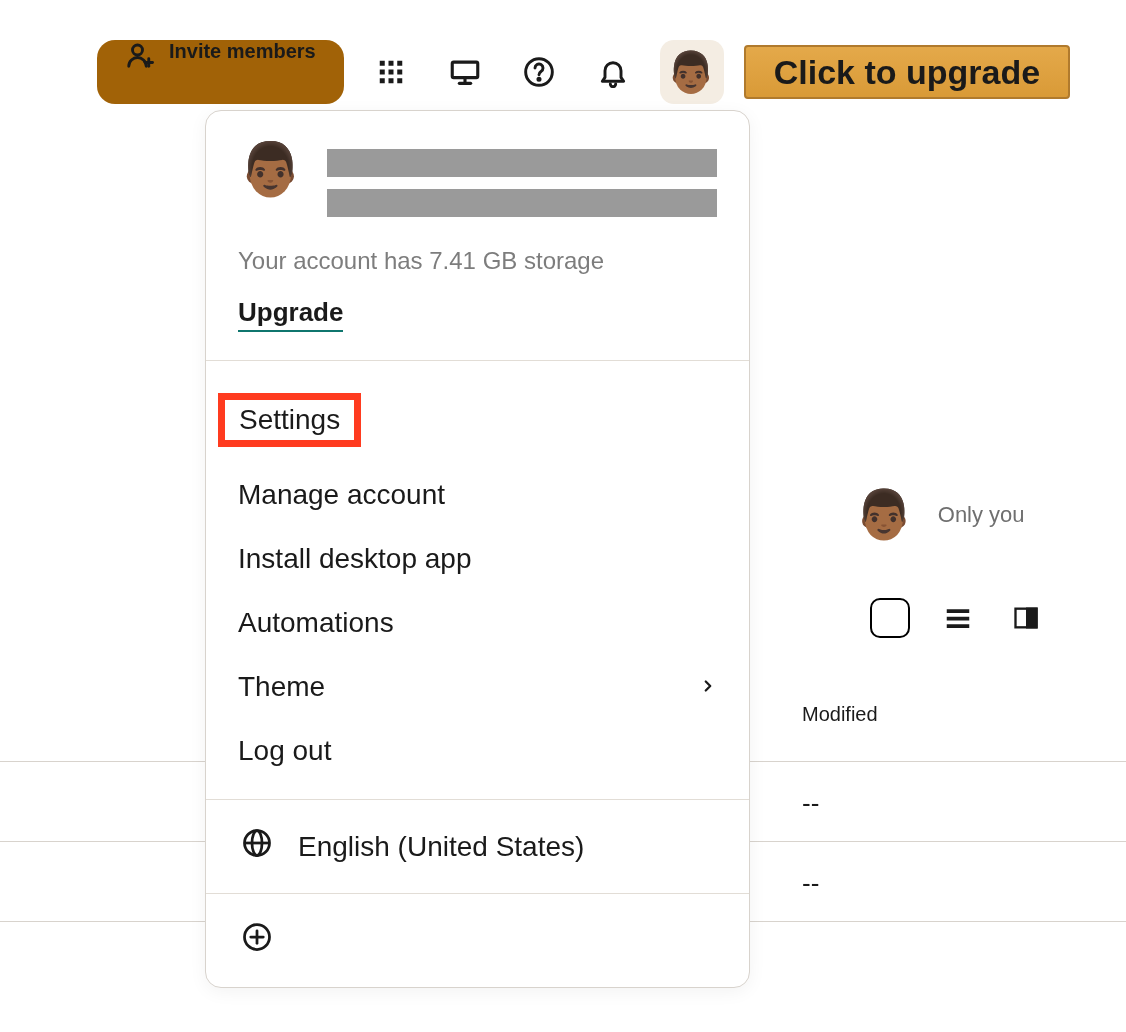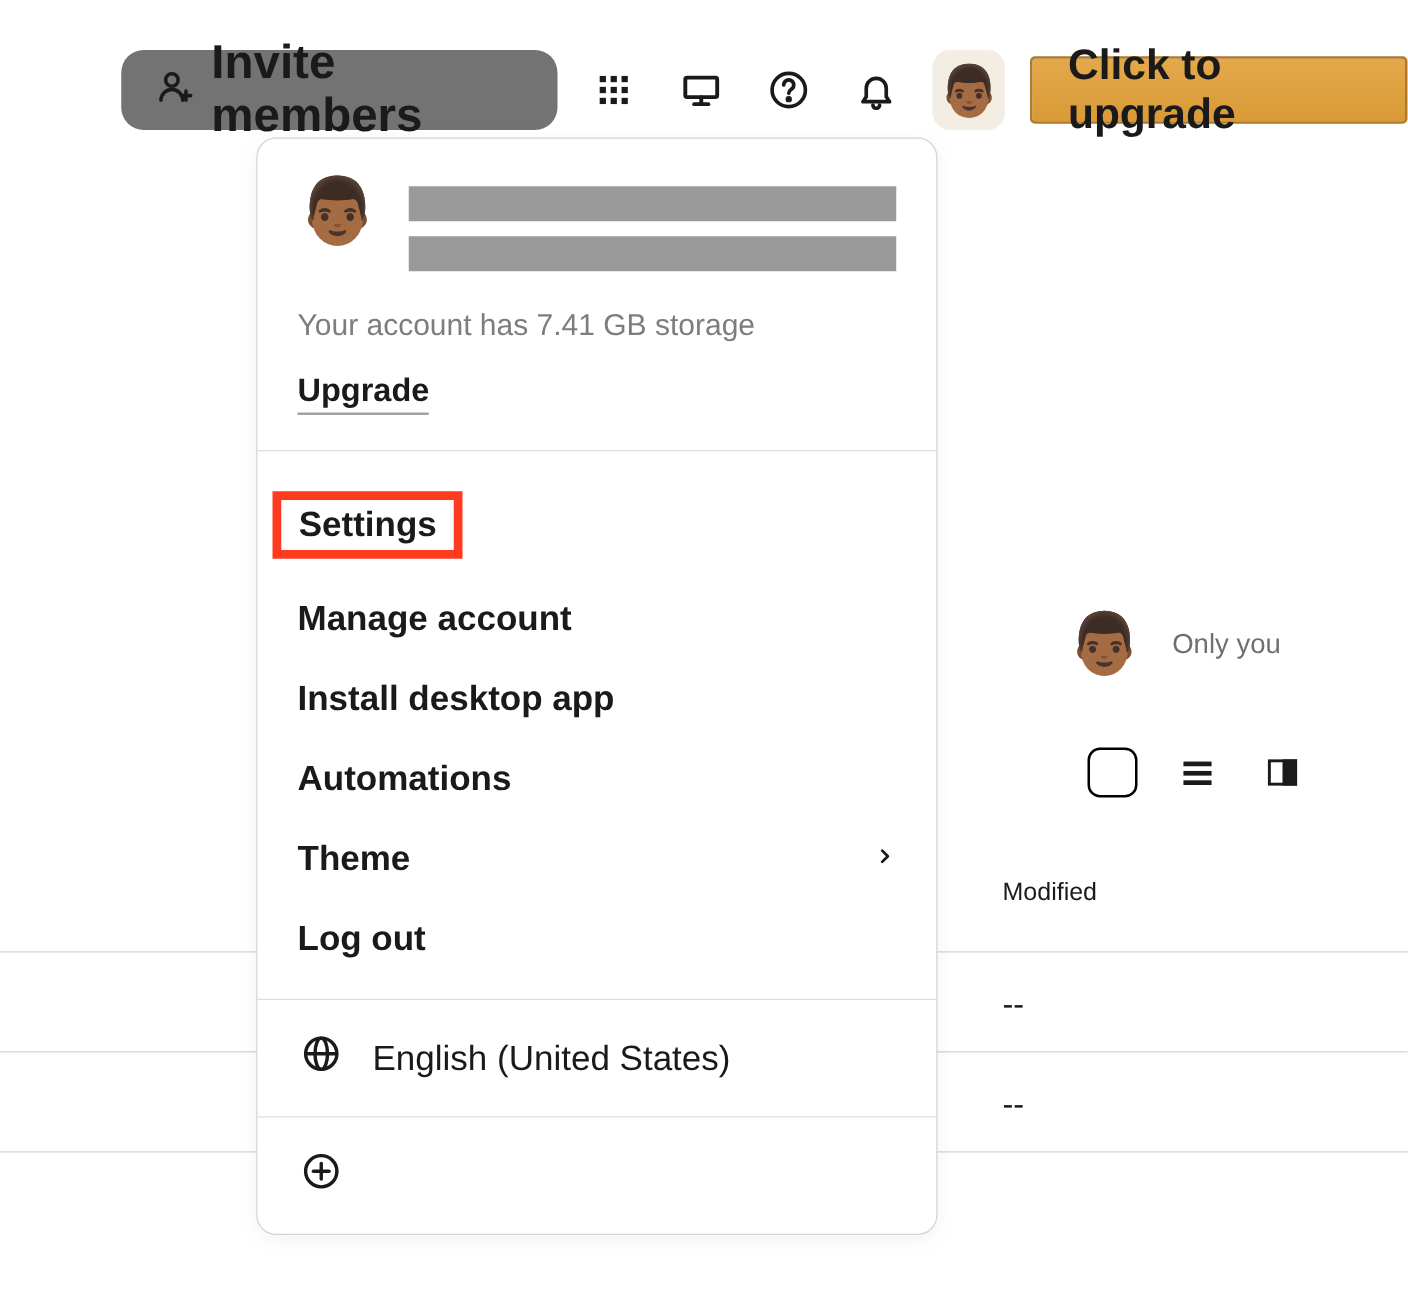--- a/index.html
+++ b/index.html
@@ -9,27 +9,26 @@
   .toolbar {
     position: absolute;
     left: 97px;
     top: 40px;
     display: flex;
     align-items: center;
     gap: 20px;
   }
   .invite-btn {
     display: flex;
-    align-items: center;
     gap: 14px;
     height: 64px;
     padding: 0 28px;
     border-radius: 18px;
-    background: #737373;
-    font-size: 38px;
+    background: #a16207;
+    font-size: 20px;
     font-weight: 600;
     cursor: pointer;
   }
   .toolbar-icon {
     width: 42px;
     height: 42px;
     display: flex;
     align-items: center;
     justify-content: center;
     cursor: pointer;
@@ -84,34 +83,34 @@
   .dd-storage {
     padding: 30px 32px 0 32px;
     font-size: 24px;
     color: #7d7d7d;
   }
   .dd-upgrade-link {
     display: inline-block;
     margin: 22px 32px 28px;
     font-size: 26px;
     font-weight: 600;
-    border-bottom: 2px solid #a3a3a3;
+    border-bottom: 2px solid #0f766e;
     padding-bottom: 2px;
     cursor: pointer;
   }
   .dd-divider { height: 1px; background: #e2ddd6; width: 100%; }
 
   .dd-menu { padding: 16px 0; }
   .dd-item {
     display: flex;
     align-items: center;
     justify-content: space-between;
     padding: 16px 32px;
     font-size: 28px;
-    font-weight: 700;
+    font-weight: 400;
     cursor: pointer;
   }
   .dd-item.highlighted {
     position: relative;
   }
   .dd-item.highlighted .label-box {
     border: 7px solid #ff3b1f;
     padding: 4px 14px;
     margin-left: -20px;
   }

